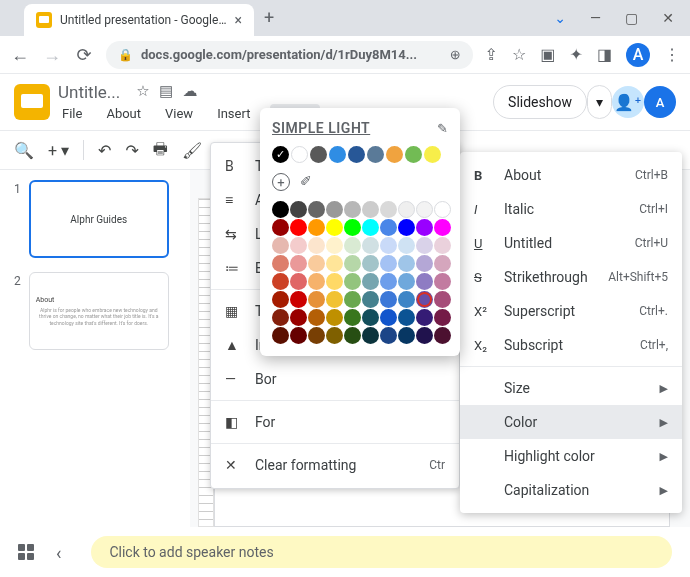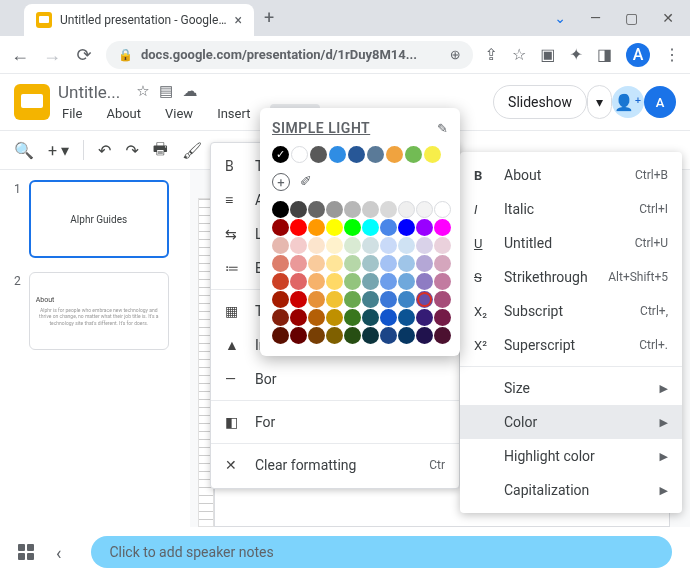--- a/index.html
+++ b/index.html
@@ -55,21 +55,21 @@
 
 .canvas-area { flex: 1; background: #f8f9fa; padding: 12px 20px 0 8px; position: relative; }
 .ruler-h { height: 16px; background: #fff; border: 1px solid #e0e0e0; margin-left: 16px; margin-bottom: 0; background-image: repeating-linear-gradient(to right, #ccc 0, #ccc 1px, transparent 1px, transparent 8px); }
 .ruler-v { position: absolute; left: 8px; top: 28px; bottom: 0; width: 16px; background: #fff; border: 1px solid #e0e0e0; background-image: repeating-linear-gradient(to bottom, #ccc 0, #ccc 1px, transparent 1px, transparent 8px); }
 .slide-canvas { margin-left: 16px; height: calc(100% - 16px); background: #fff; border: 1px solid #dadce0; }
 
 .footer { height: 50px; display: flex; align-items: center; padding: 0 18px; gap: 30px; }
 .footer-left { display: flex; gap: 22px; color: #5f6368; align-items: center; }
 .grid-icon { width: 16px; height: 16px; display: grid; grid-template-columns: 1fr 1fr; grid-template-rows: 1fr 1fr; gap: 2px; cursor: pointer; }
 .grid-icon div { background: #5f6368; border-radius: 1px; }
-.speaker-notes { flex: 1; height: 32px; background: #7dd3fc; border-radius: 16px; display: flex; align-items: center; padding: 0 18px; color: #5f6368; font-size: 14px; cursor: text; }
+.speaker-notes { flex: 1; height: 32px; background: #fef9c3; border-radius: 16px; display: flex; align-items: center; padding: 0 18px; color: #5f6368; font-size: 14px; cursor: text; }
 
 
 .format-menu { position: absolute; left: 210px; top: 142px; width: 250px; background: #fff; border: 1px solid #dadce0; border-radius: 4px; box-shadow: 0 2px 6px rgba(0,0,0,.2); z-index: 10; padding: 6px 0; }
 .fm-item { display: flex; align-items: center; gap: 12px; height: 34px; padding: 0 14px; cursor: pointer; font-size: 14px; color: #3c4043; }
 .fm-item .icon { width: 18px; font-size: 14px; color: #444; }
 .fm-item .shortcut { margin-left: auto; font-size: 12px; color: #5f6368; }
 .fm-sep { height: 1px; background: #e8eaed; margin: 4px 0; }
 
 
 .text-menu { position: absolute; left: 460px; top: 152px; width: 222px; background: #fff; border-radius: 4px; box-shadow: 0 2px 10px rgba(0,0,0,.25); z-index: 20; padding: 6px 0; }
@@ -264,28 +264,28 @@
       <span class="icon" style="text-decoration: underline;">U</span>
       <span>Untitled</span>
       <span class="shortcut">Ctrl+U</span>
     </div>
     <div class="tm-item">
       <span class="icon" style="text-decoration: line-through;">S</span>
       <span>Strikethrough</span>
       <span class="shortcut">Alt+Shift+5</span>
     </div>
     <div class="tm-item">
+      <span class="icon">X²</span>
+      <span>Superscript</span>
+      <span class="shortcut">Ctrl+.</span>
+    </div>
+    <div class="tm-item">
       <span class="icon">X₂</span>
       <span>Subscript</span>
       <span class="shortcut">Ctrl+,</span>
-    </div>
-    <div class="tm-item">
-      <span class="icon">X²</span>
-      <span>Superscript</span>
-      <span class="shortcut">Ctrl+.</span>
     </div>
     <div class="tm-sep"></div>
     <div class="tm-item">
       <span class="icon"></span>
       <span>Size</span>
       <span class="arrow">▶</span>
     </div>
     <div class="tm-item hover">
       <span class="icon"></span>
       <span>Color</span>

